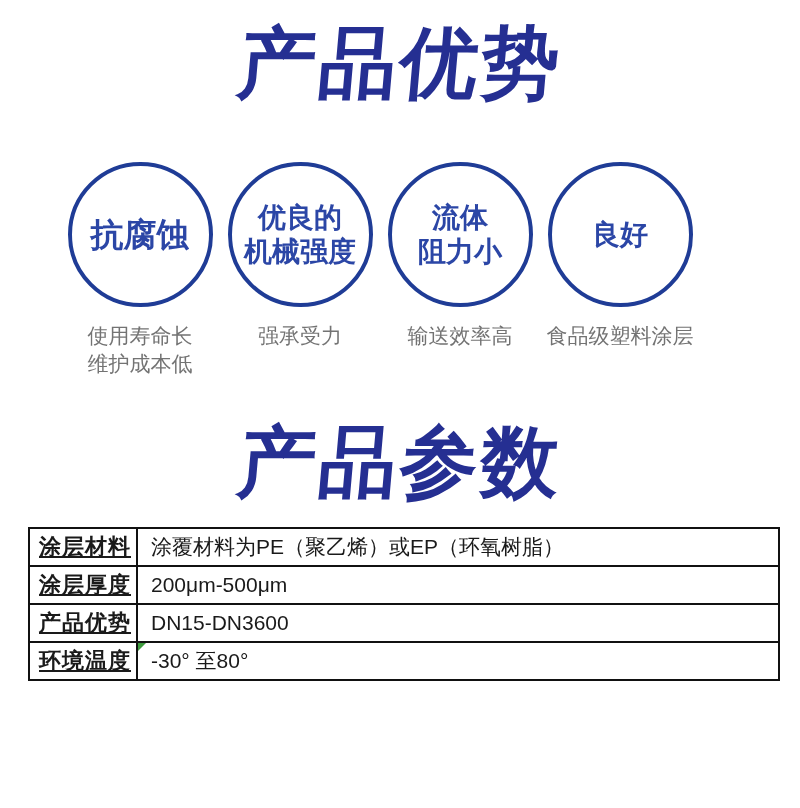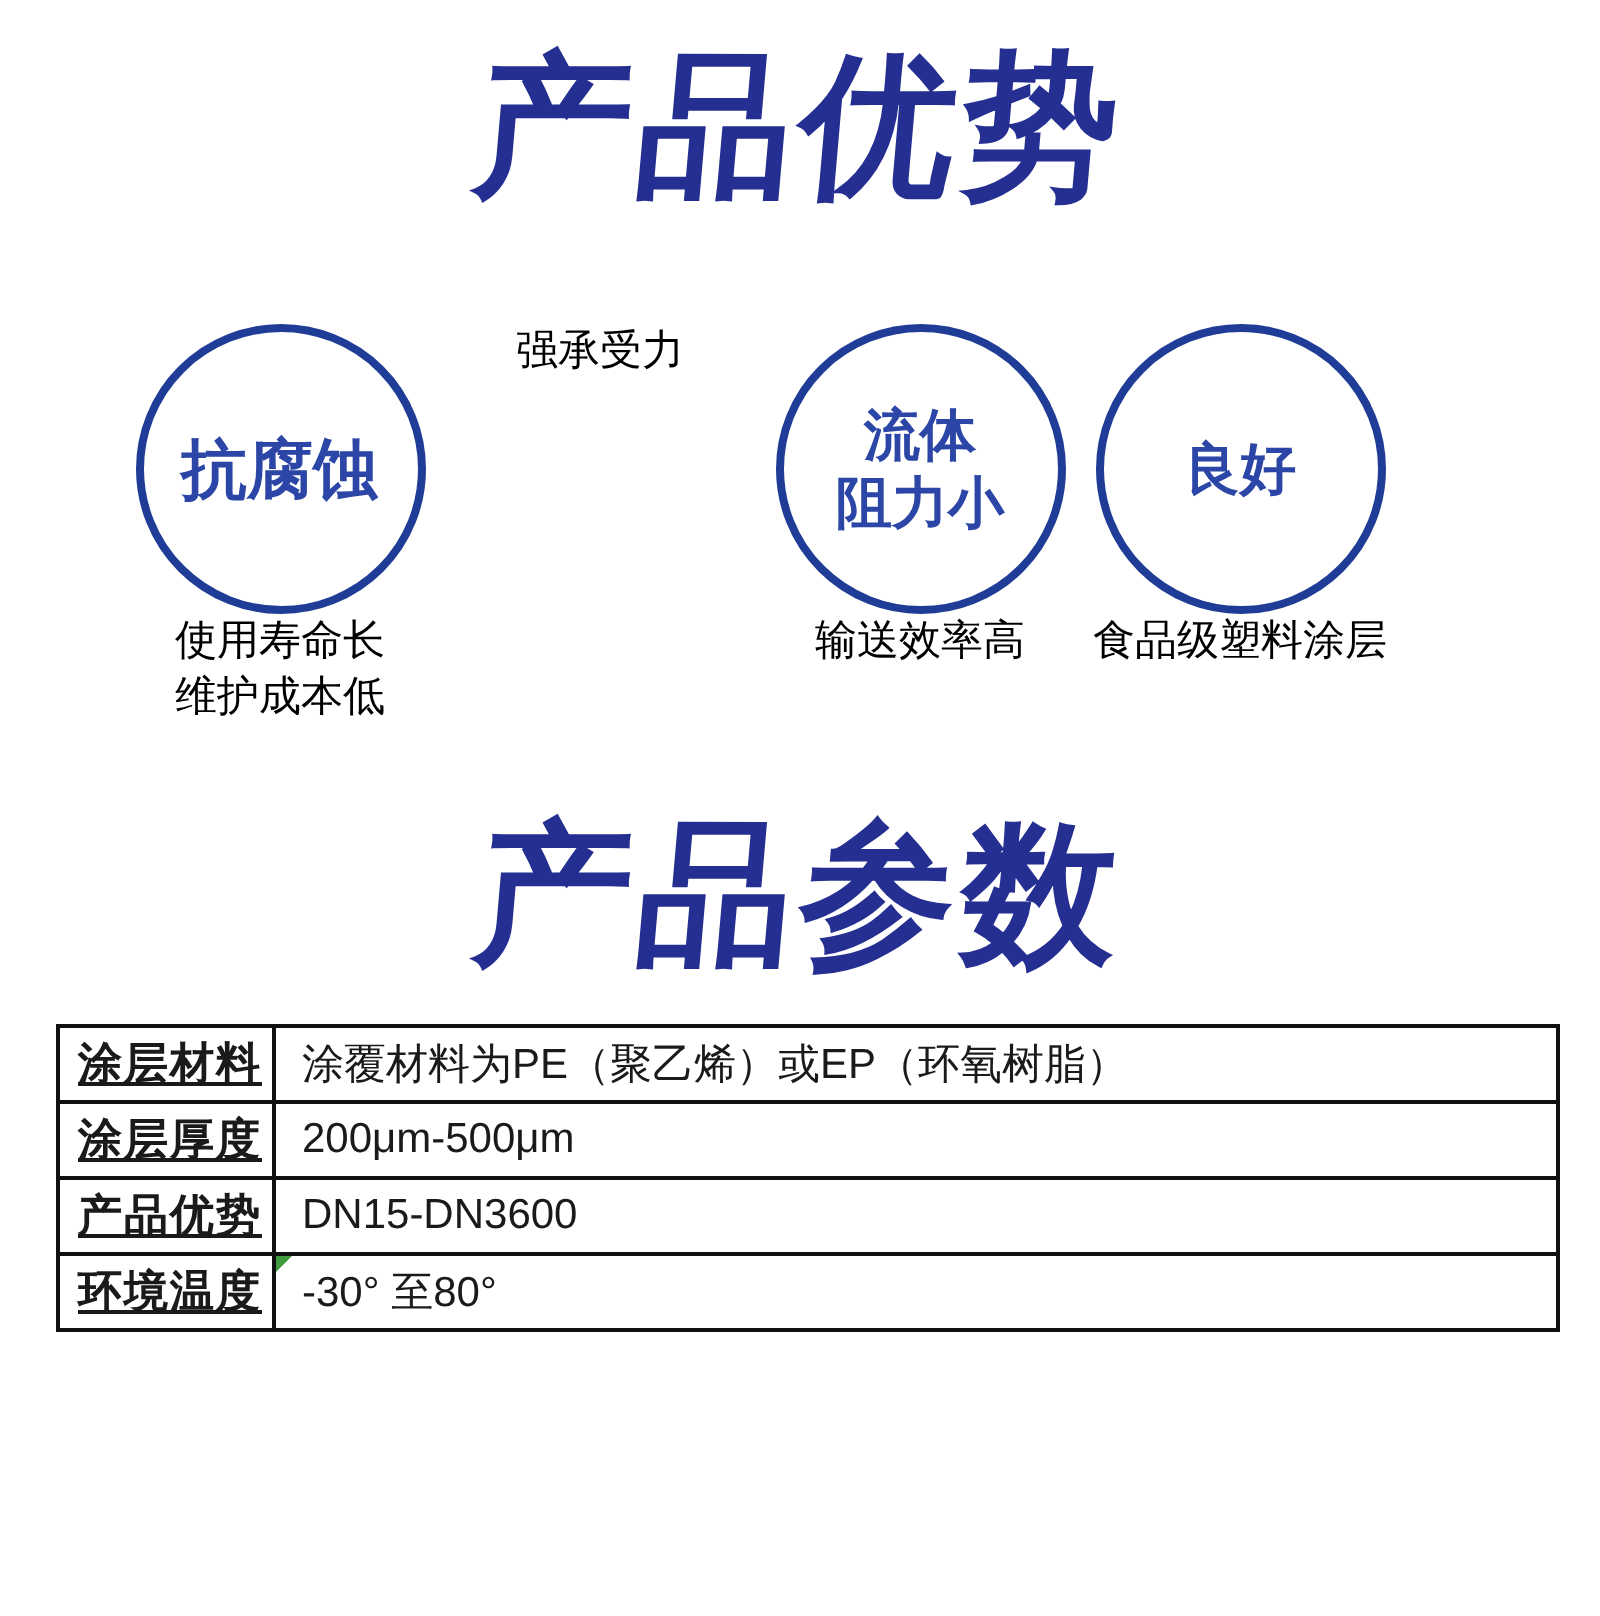--- a/index.html
+++ b/index.html
@@ -56,23 +56,24 @@
   }
   .circle-line {
     font-size: 28px;
     font-weight: 700;
     color: #2B46A6;
     line-height: 1.2;
     white-space: nowrap;
   }
   .circle-line.big { font-size: 33px; }
   .caption {
+    margin-top: 15px;
     text-align: center;
     font-size: 21px;
-    color: #000000;
+    color: #737373;
     line-height: 1.35;
     white-space: nowrap;
   }
 
   
   .param-table {
     border-collapse: collapse;
     width: 752px;
     margin: 26px 0 0 28px;
     table-layout: fixed;
@@ -120,20 +121,24 @@
     <div class="circle">
       <span class="circle-line big">抗腐蚀</span>
     </div>
     <div class="caption">
       <div>使用寿命长</div>
       <div>维护成本低</div>
     </div>
   </div>
 
   <div class="adv-col">
+    <div class="circle">
+      <span class="circle-line">优良的</span>
+      <span class="circle-line">机械强度</span>
+    </div>
     <div class="caption">
       <div>强承受力</div>
     </div>
   </div>
 
   <div class="adv-col">
     <div class="circle">
       <span class="circle-line">流体</span>
       <span class="circle-line">阻力小</span>
     </div>

